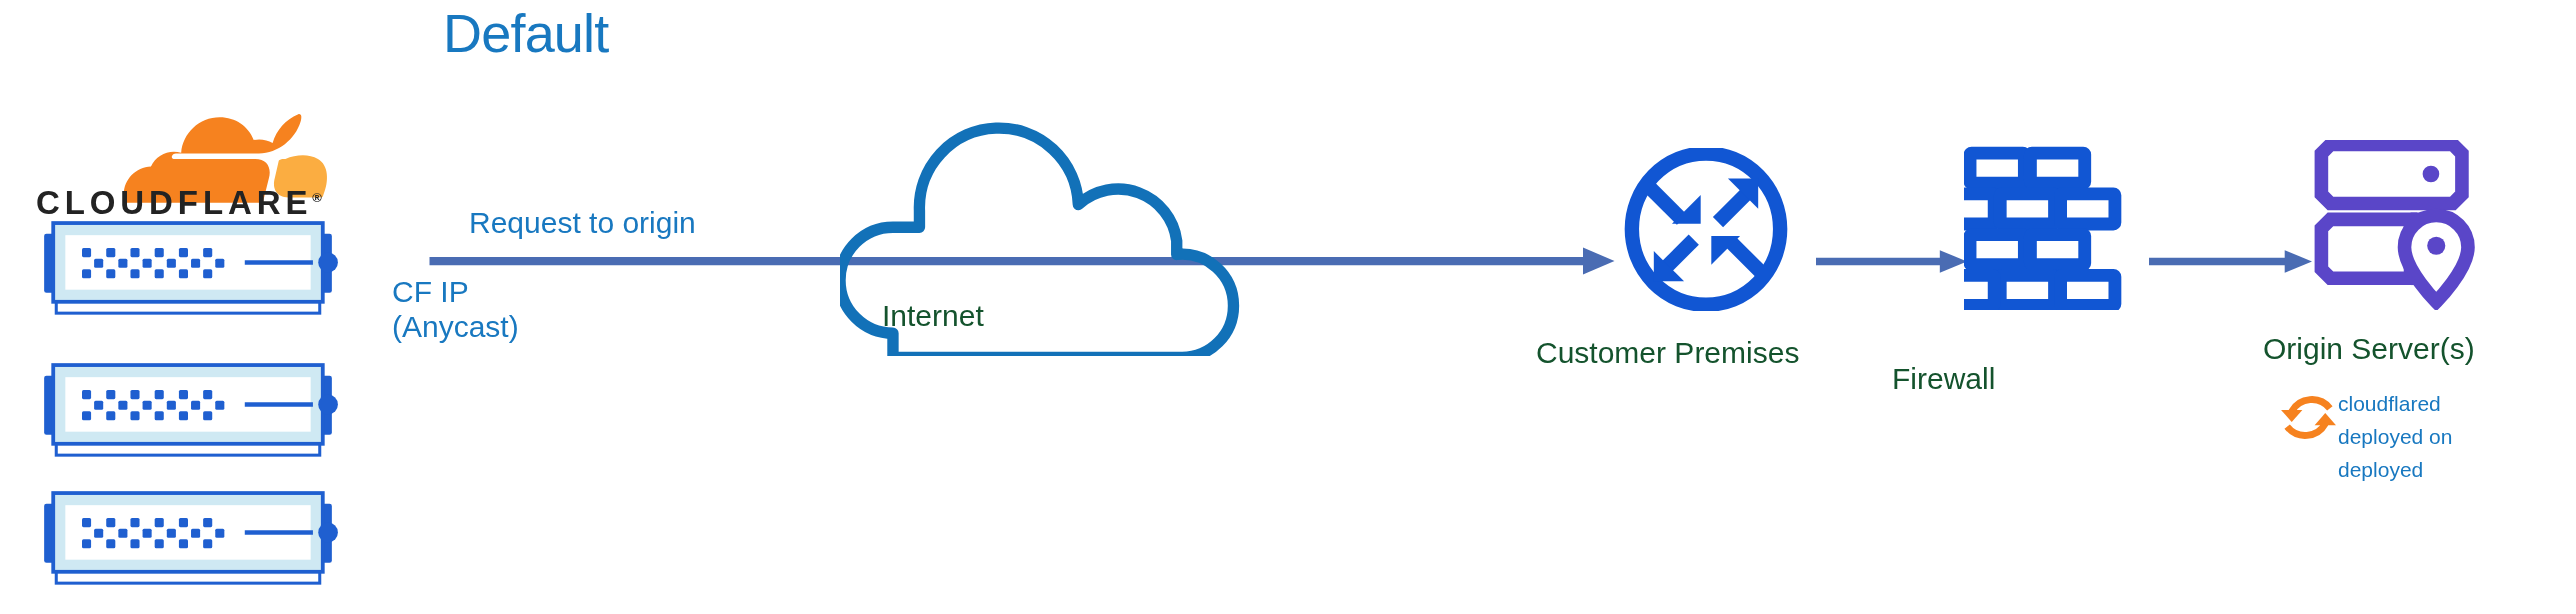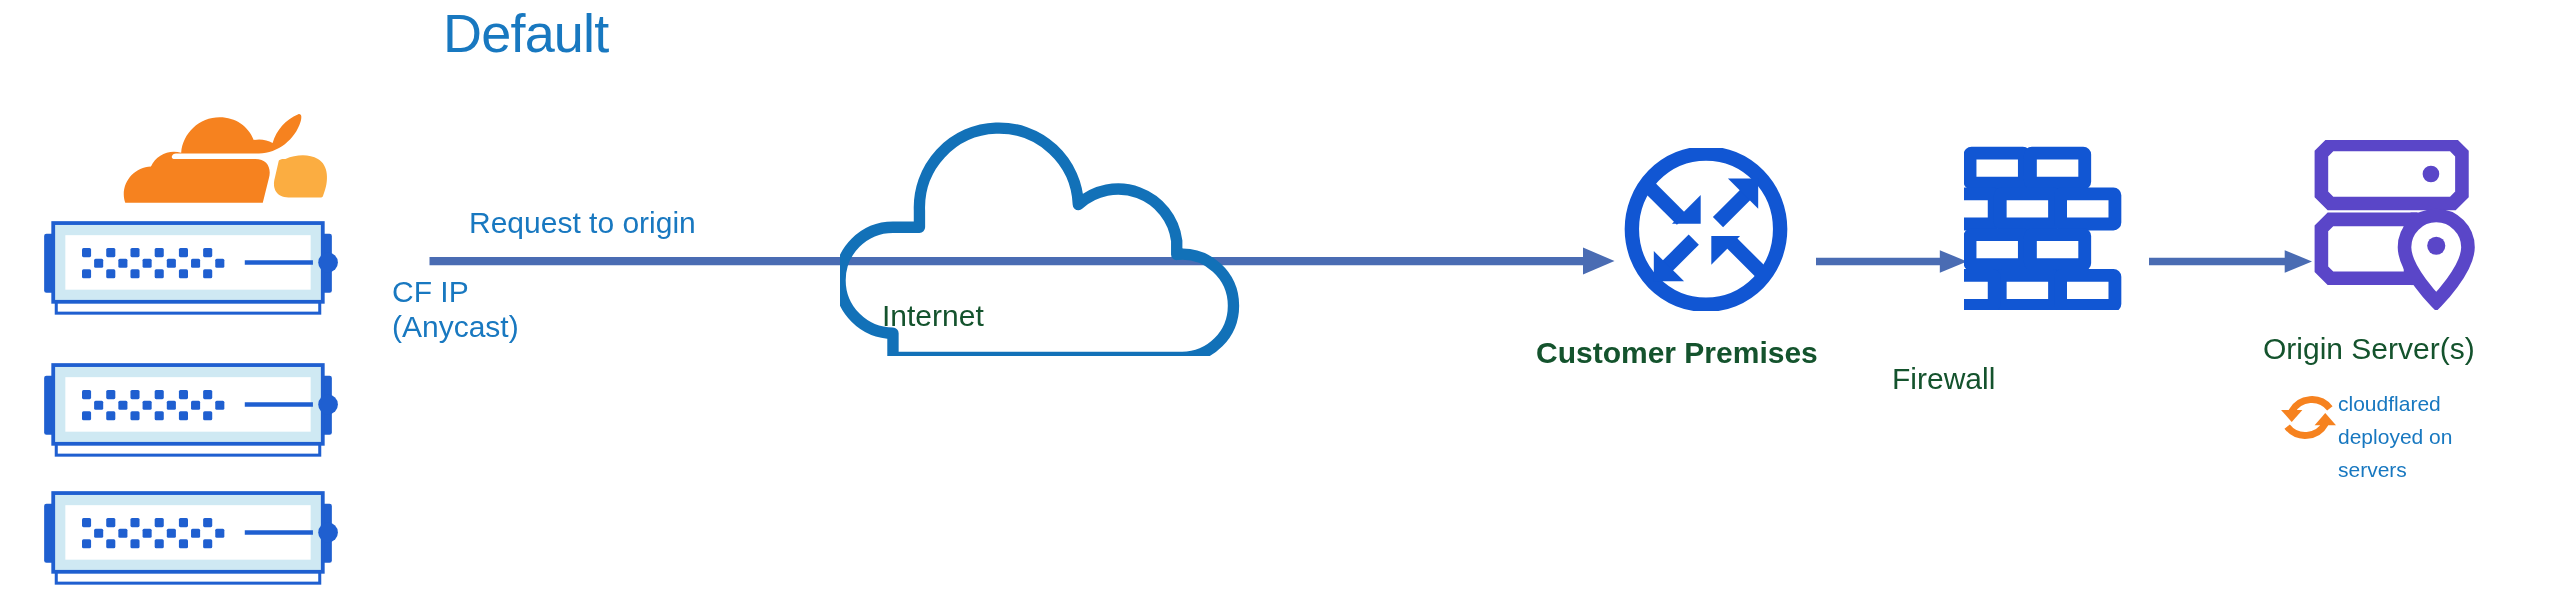--- a/index.html
+++ b/index.html
@@ -33,21 +33,21 @@
   #server-rack-2{left:29px; top:359px;}
   #server-rack-3{left:29px; top:487px;}
 
   
   .label-blue{color:#1878c0; font-size:30px; line-height:35px; white-space:nowrap;}
   .label-blue-c{color:#14532d; font-size:30px; line-height:35px; text-align:left;}
 
   #request-to-origin-label{left:469px; top:205px;}
   #cf-ip-label{left:392px; top:274px;}
   #internet-label{left:882px; top:298px; width:401px;}
-  #cpe-label{left:1536px; top:335px; width:318px;font-weight:bold;}
+  #cpe-label{left:1536px; top:335px; width:318px;}
   #firewall-label{left:1892px; top:331px; width:325px;margin-top:30px;}
   #origin-label{left:2263px; top:331px; width:318px;}
   #cloudflared-label{left:2338px; top:387px; font-size:21px; line-height:33px;}
 
   
   #internet-cloud{left:840px; top:106px; width:454px; height:250px;}
   #cpe-icon{left:1619px; top:148px; width:174px; height:163px;}
   #firewall-icon{left:1964px; top:144px; width:166px; height:166px;}
   #origin-server-icon{left:2312px; top:140px; width:182px; height:170px;}
   #cloudflared-icon{left:2278px; top:387px; width:61px; height:61px;}
@@ -62,20 +62,23 @@
 
 <div class="stage">
 
   <div class="abs" id="diagram-title">Default</div>
 
   <div class="abs" id="cloudflare-logo">
     <svg viewBox="0 0 410 135" width="310" height="102" xmlns="http://www.w3.org/2000/svg">
       <path d="M300 128 L308 96 C312 82 306 70 290 70 L182 70 C180 70 179 68 180 66 C181 64 183 63 185 63 L295 63 C320 63 343 44 350 21 C351 18 351 16 351 14 C351 12 349 10 347 11 C330 18 318 32 313 49 C306 45 297 43 288 45 C281 27 264 15 243 15 C216 15 194 36 192 62 C176 57 159 65 152 80 C132 81 116 97 116 117 C116 121 117 125 118 128 Z" fill="#f6821f"></path>
       <path d="M330 70 C327 70 325 70 323 71 C322 71 321 72 321 73 L316 95 C312 109 318 121 334 121 L376 121 C378 121 380 120 380 118 C388 99 387 78 373 70 C361 63 344 64 330 70 Z" fill="#fbad41"></path>
     </svg>
+  </div>
+  <div class="abs" id="cloudflare-wordmark">
+    <span>CLOUDFLARE</span><span class="reg">®</span>
   </div>
 
   <div class="abs server-rack" id="server-rack-1">
     <svg viewBox="0 0 420 140" width="318" height="106" xmlns="http://www.w3.org/2000/svg">
       <rect x="20" y="22" width="18" height="78" rx="3" fill="#1f5fd0"></rect>
       <rect x="382" y="22" width="18" height="78" rx="3" fill="#1f5fd0"></rect>
       <rect x="36" y="105" width="348" height="22" fill="#ffffff" stroke="#1f5fd0" stroke-width="4"></rect>
       <rect x="32" y="8" width="356" height="104" fill="#cfe9f3" stroke="#1f5fd0" stroke-width="5"></rect>
       <rect x="48" y="24" width="324" height="72" fill="#ffffff"></rect>
       <g fill="#1f5fd0">
@@ -281,17 +284,17 @@
     <svg viewBox="0 0 80 80" width="61" height="61" xmlns="http://www.w3.org/2000/svg">
       <path d="M12 52 A 30 30 0 0 0 62 48" fill="none" stroke="#f6821f" stroke-width="9" stroke-linecap="butt"></path>
       <path d="M68 28 A 30 30 0 0 0 18 32" fill="none" stroke="#f6821f" stroke-width="9" stroke-linecap="butt"></path>
       <polygon points="62,34 48,50 76,50" fill="#f6821f"></polygon>
       <polygon points="18,46 32,30 4,30" fill="#f6821f"></polygon>
     </svg>
   </div>
   <div class="abs label-blue" id="cloudflared-label">
     <div>cloudflared</div>
     <div>deployed on</div>
-    <div>servers</div>
+    <div>deployed</div>
   </div>
 
 </div>
 
 
 </body></html>

